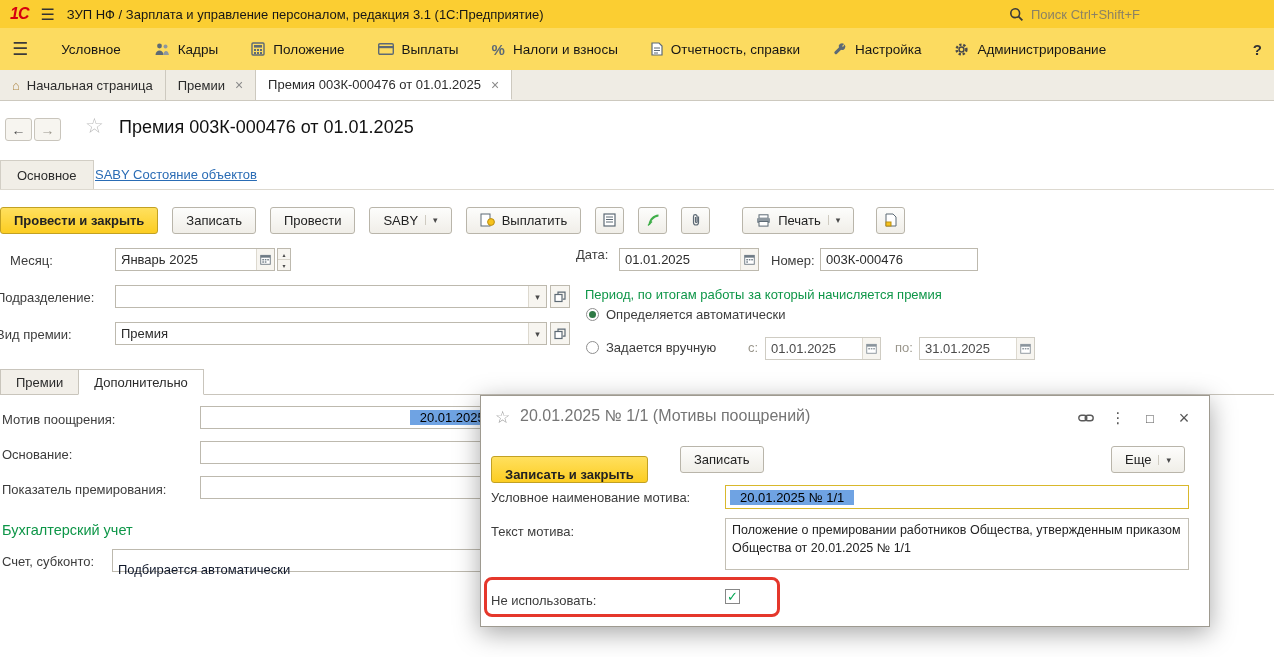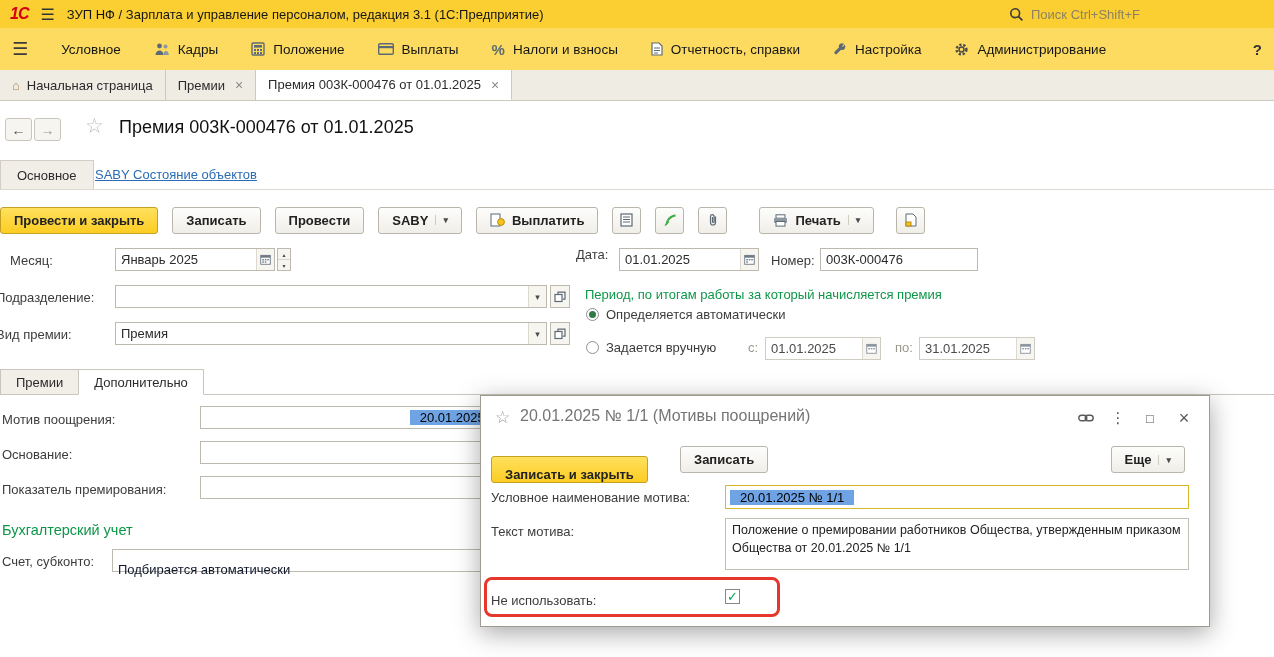--- a/index.html
+++ b/index.html
@@ -41,21 +41,21 @@
 
   .main-tab{ position:absolute; left:0; top:160px; height:30px; padding:0 16px; display:flex; align-items:center;
              background:#f1eee7; border:1px solid #d2cec5; border-bottom:none; font-size:13px; cursor:pointer; }
   .section-line{ position:absolute; left:0; top:189px; width:100%; height:1px; background:#ddd9d0; }
   .saby-link{ position:absolute; left:95px; top:167px; color:#2a6cb5; text-decoration:underline; cursor:pointer; white-space:nowrap; }
 
   
   .toolbar{ position:absolute; left:0; top:206px; height:28px; display:flex; align-items:center; gap:14px; }
   .btn{ height:27px; display:inline-flex; align-items:center; gap:7px; padding:0 13px;
         background:linear-gradient(#fdfdfc,#f0eee8); border:1px solid #b9b5aa; border-radius:3px;
-        font-size:13px; color:#222; cursor:pointer; white-space:nowrap;font-weight:bold; }
+        font-size:13px; color:#222; cursor:pointer; white-space:nowrap; }
   .btn-primary{ background:linear-gradient(#ffe05e,#fccd22); border-color:#c2a123; font-weight:bold; }
   .caret{ font-size:9px; color:#4a4a4a; padding-left:7px; border-left:1px solid #cfcbc1; }
   .iconbtn{ width:29px; height:27px; padding:0; justify-content:center; }
 
   
   .lbl{ position:absolute; font-size:13px; color:#3c3c3c; white-space:nowrap; }
   .lbl-gray{ color:#9a968c; }
   .green{ color:#0e9648; }
   .field{ position:absolute; display:flex; align-items:center; height:23px; border:1px solid #bdb9ae;
           background:#fff; padding:0 5px; font-size:13px;justify-content:flex-end; }

